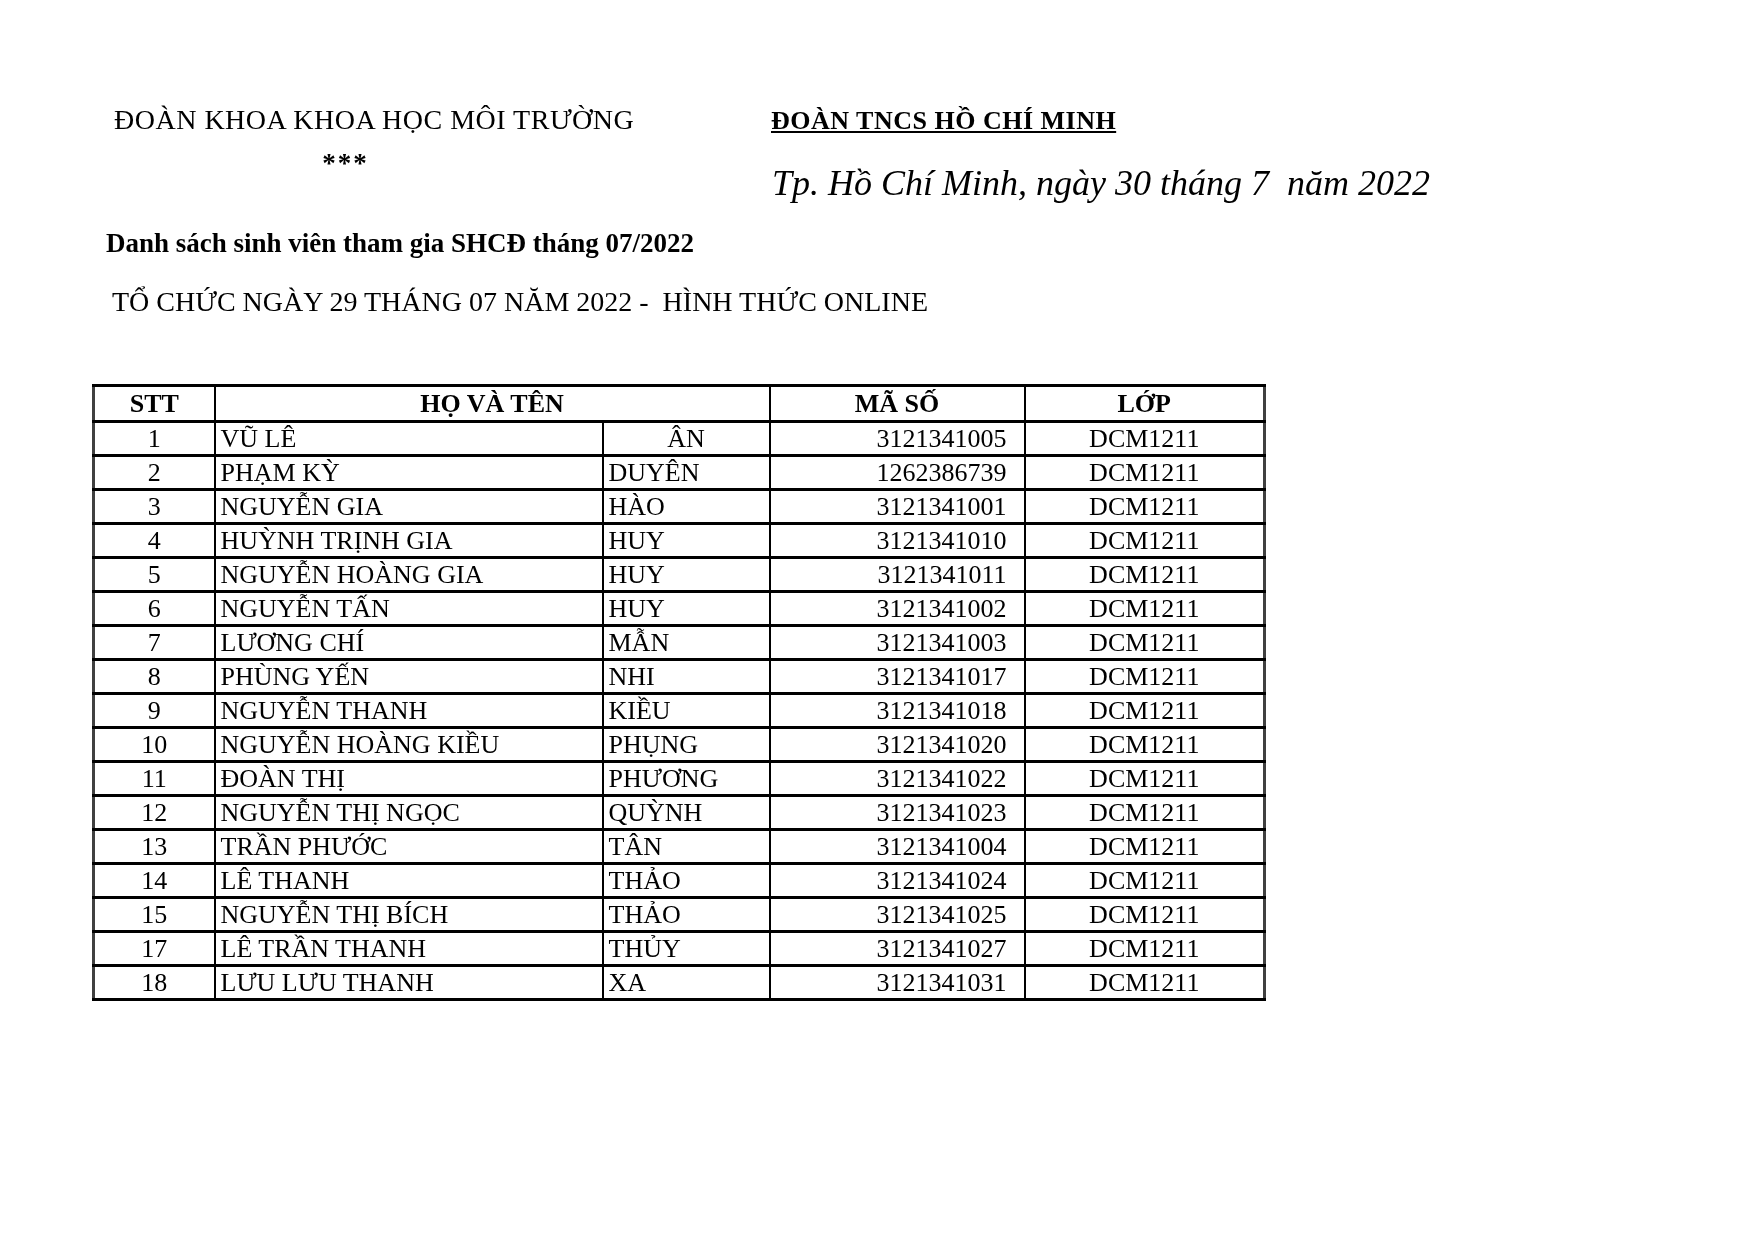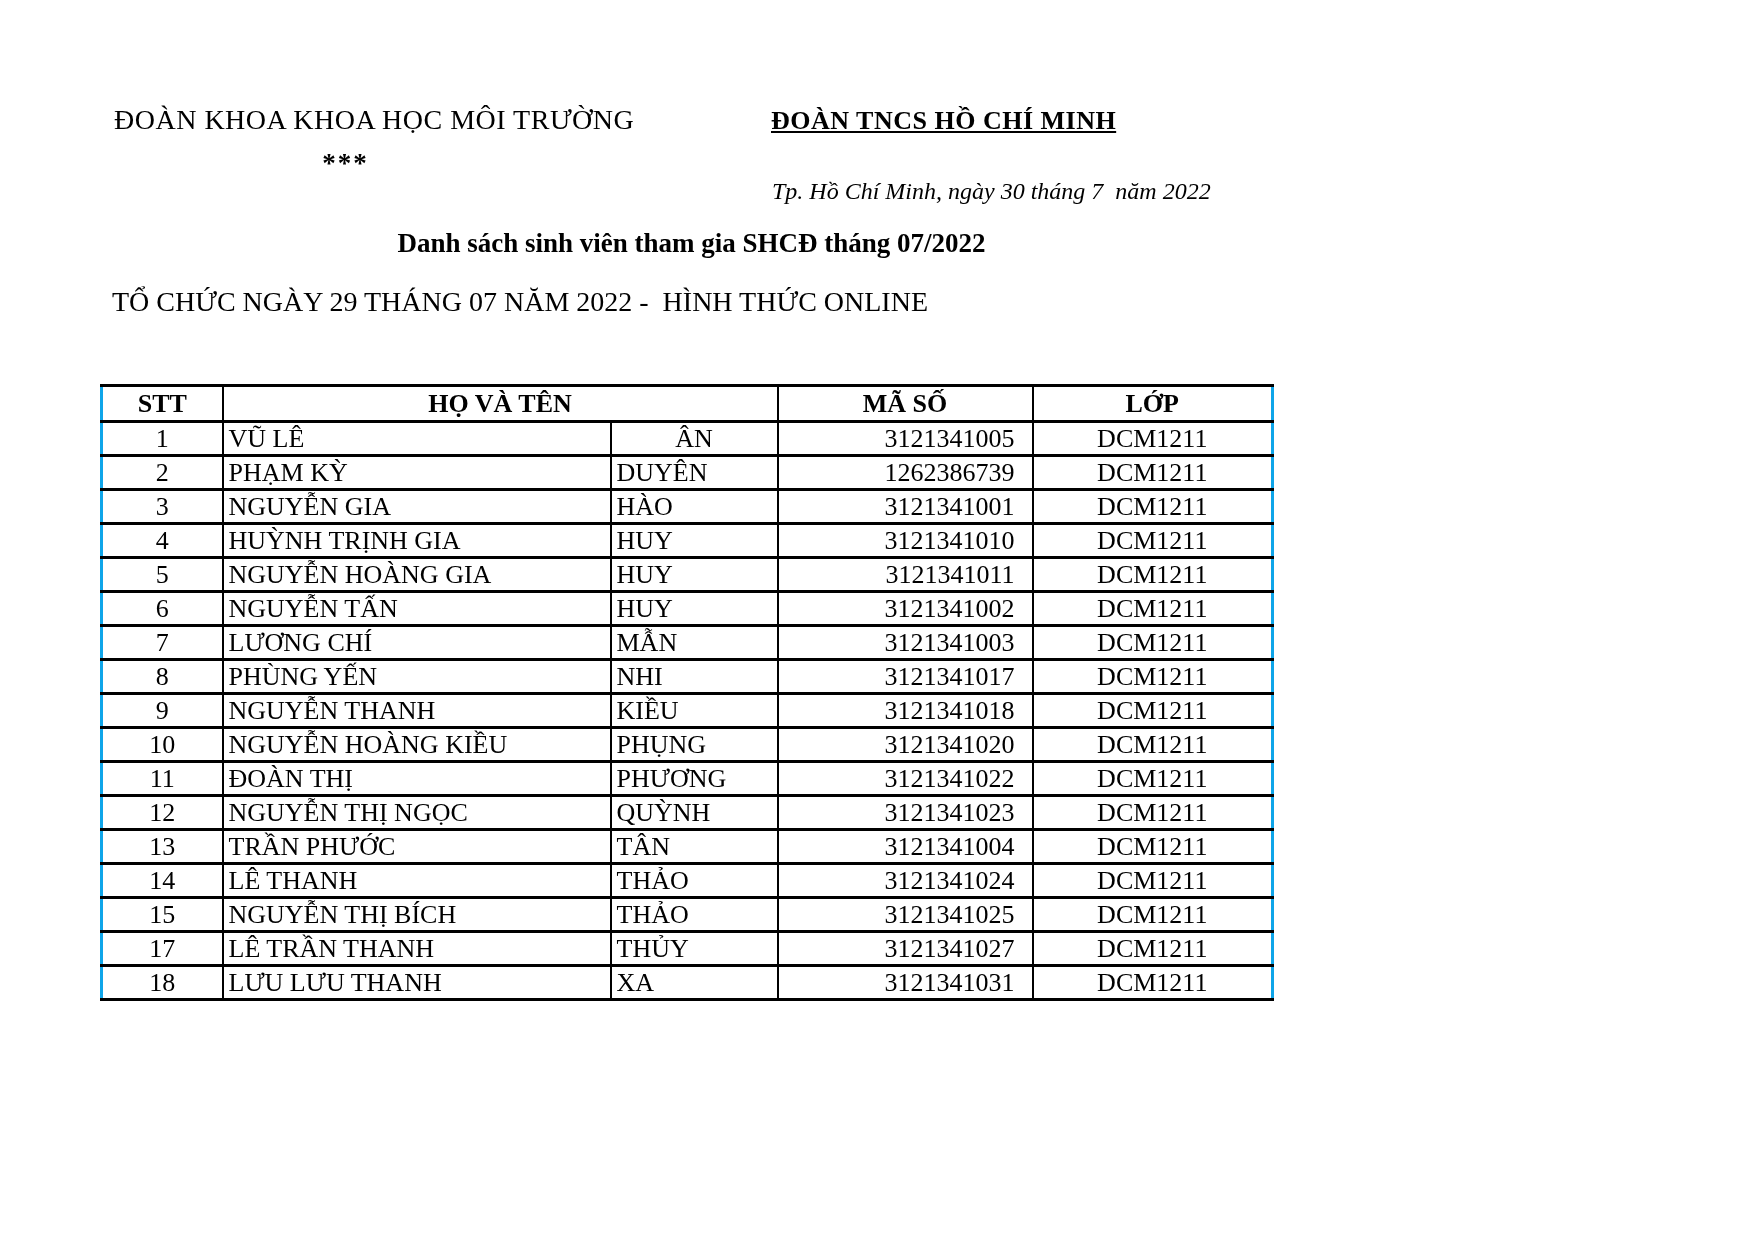--- a/index.html
+++ b/index.html
@@ -40,50 +40,49 @@
     top: 106px;
     font-size: 26px;
     font-weight: bold;
     text-decoration: underline;
     letter-spacing: 0.5px;
     white-space: pre;
   }
   .date-line {
     position: absolute;
     left: 772px;
-    top: 178px;
-    font-size: 24px;
+    top: 162px;
+    font-size: 36px;
     font-style: italic;
     white-space: pre;
   }
   .doc-title {
     position: absolute;
     left: 106px;
     top: 228px;
     width: 1171px;
-    text-align: center;
     font-size: 27px;
     font-weight: bold;
     white-space: pre;
   }
   .doc-subtitle {
     position: absolute;
     left: 112px;
     top: 286px;
     font-size: 28px;
     white-space: pre;
   }
   table.student-table {
     position: absolute;
-    left: 100px;
+    left: 92px;
     top: 384px;
     width: 1171px;
     border-collapse: collapse;
     table-layout: fixed;
-    border: 3px solid #0ea5e9;
+    border: 3px solid #404040;
     font-size: 26px;
   }
   .student-table th, .student-table td {
     border: 2px solid #000;
     border-top-width: 3px;
     border-bottom-width: 3px;
     vertical-align: middle;
     line-height: 1.0;
     overflow: hidden;
     white-space: nowrap;

